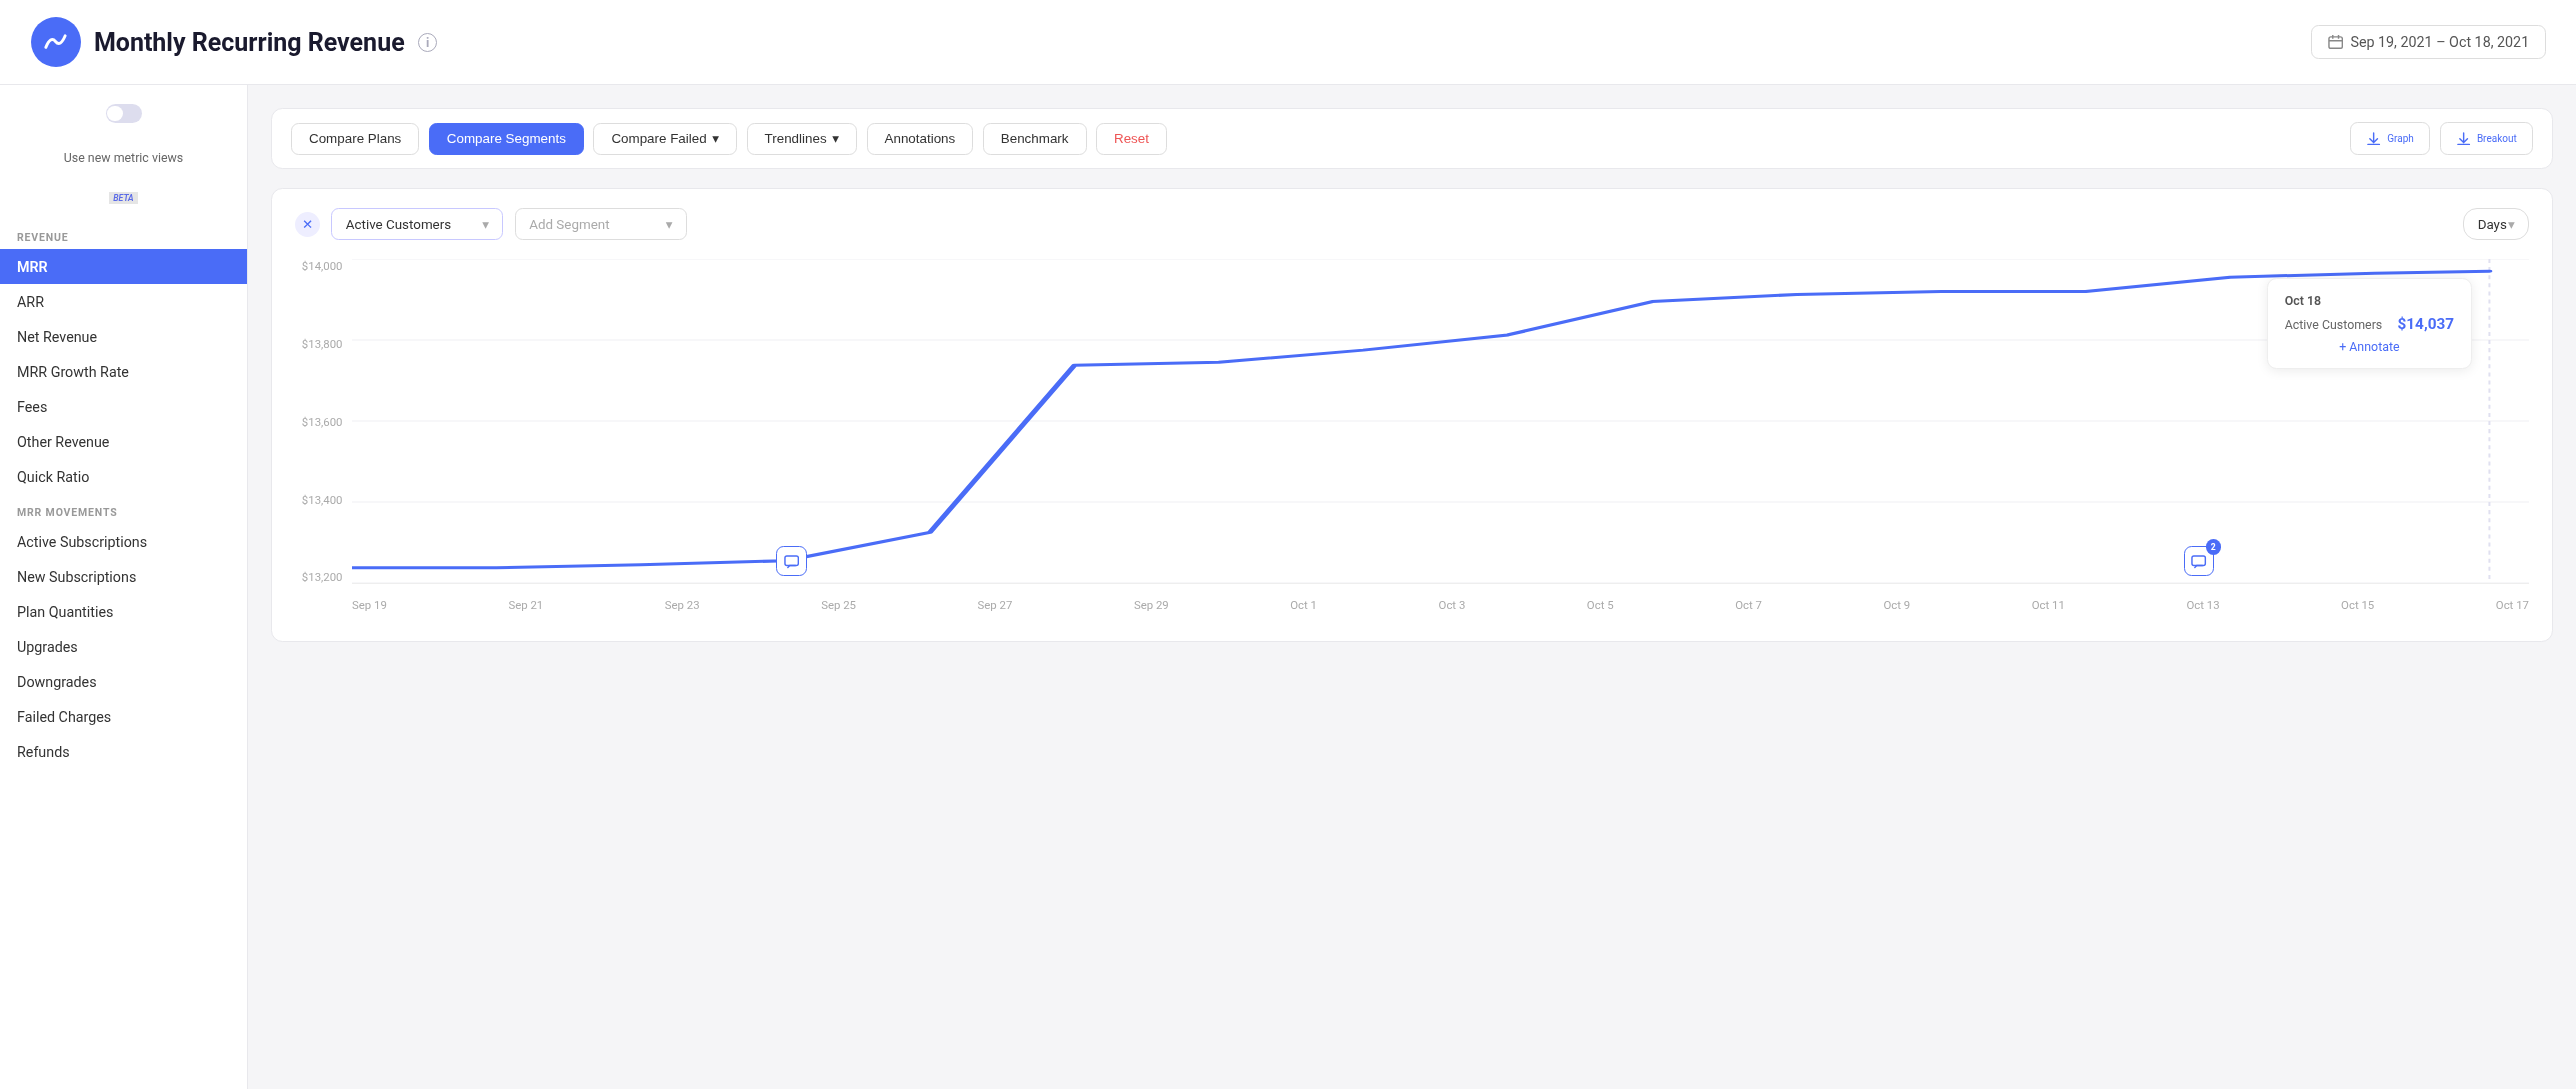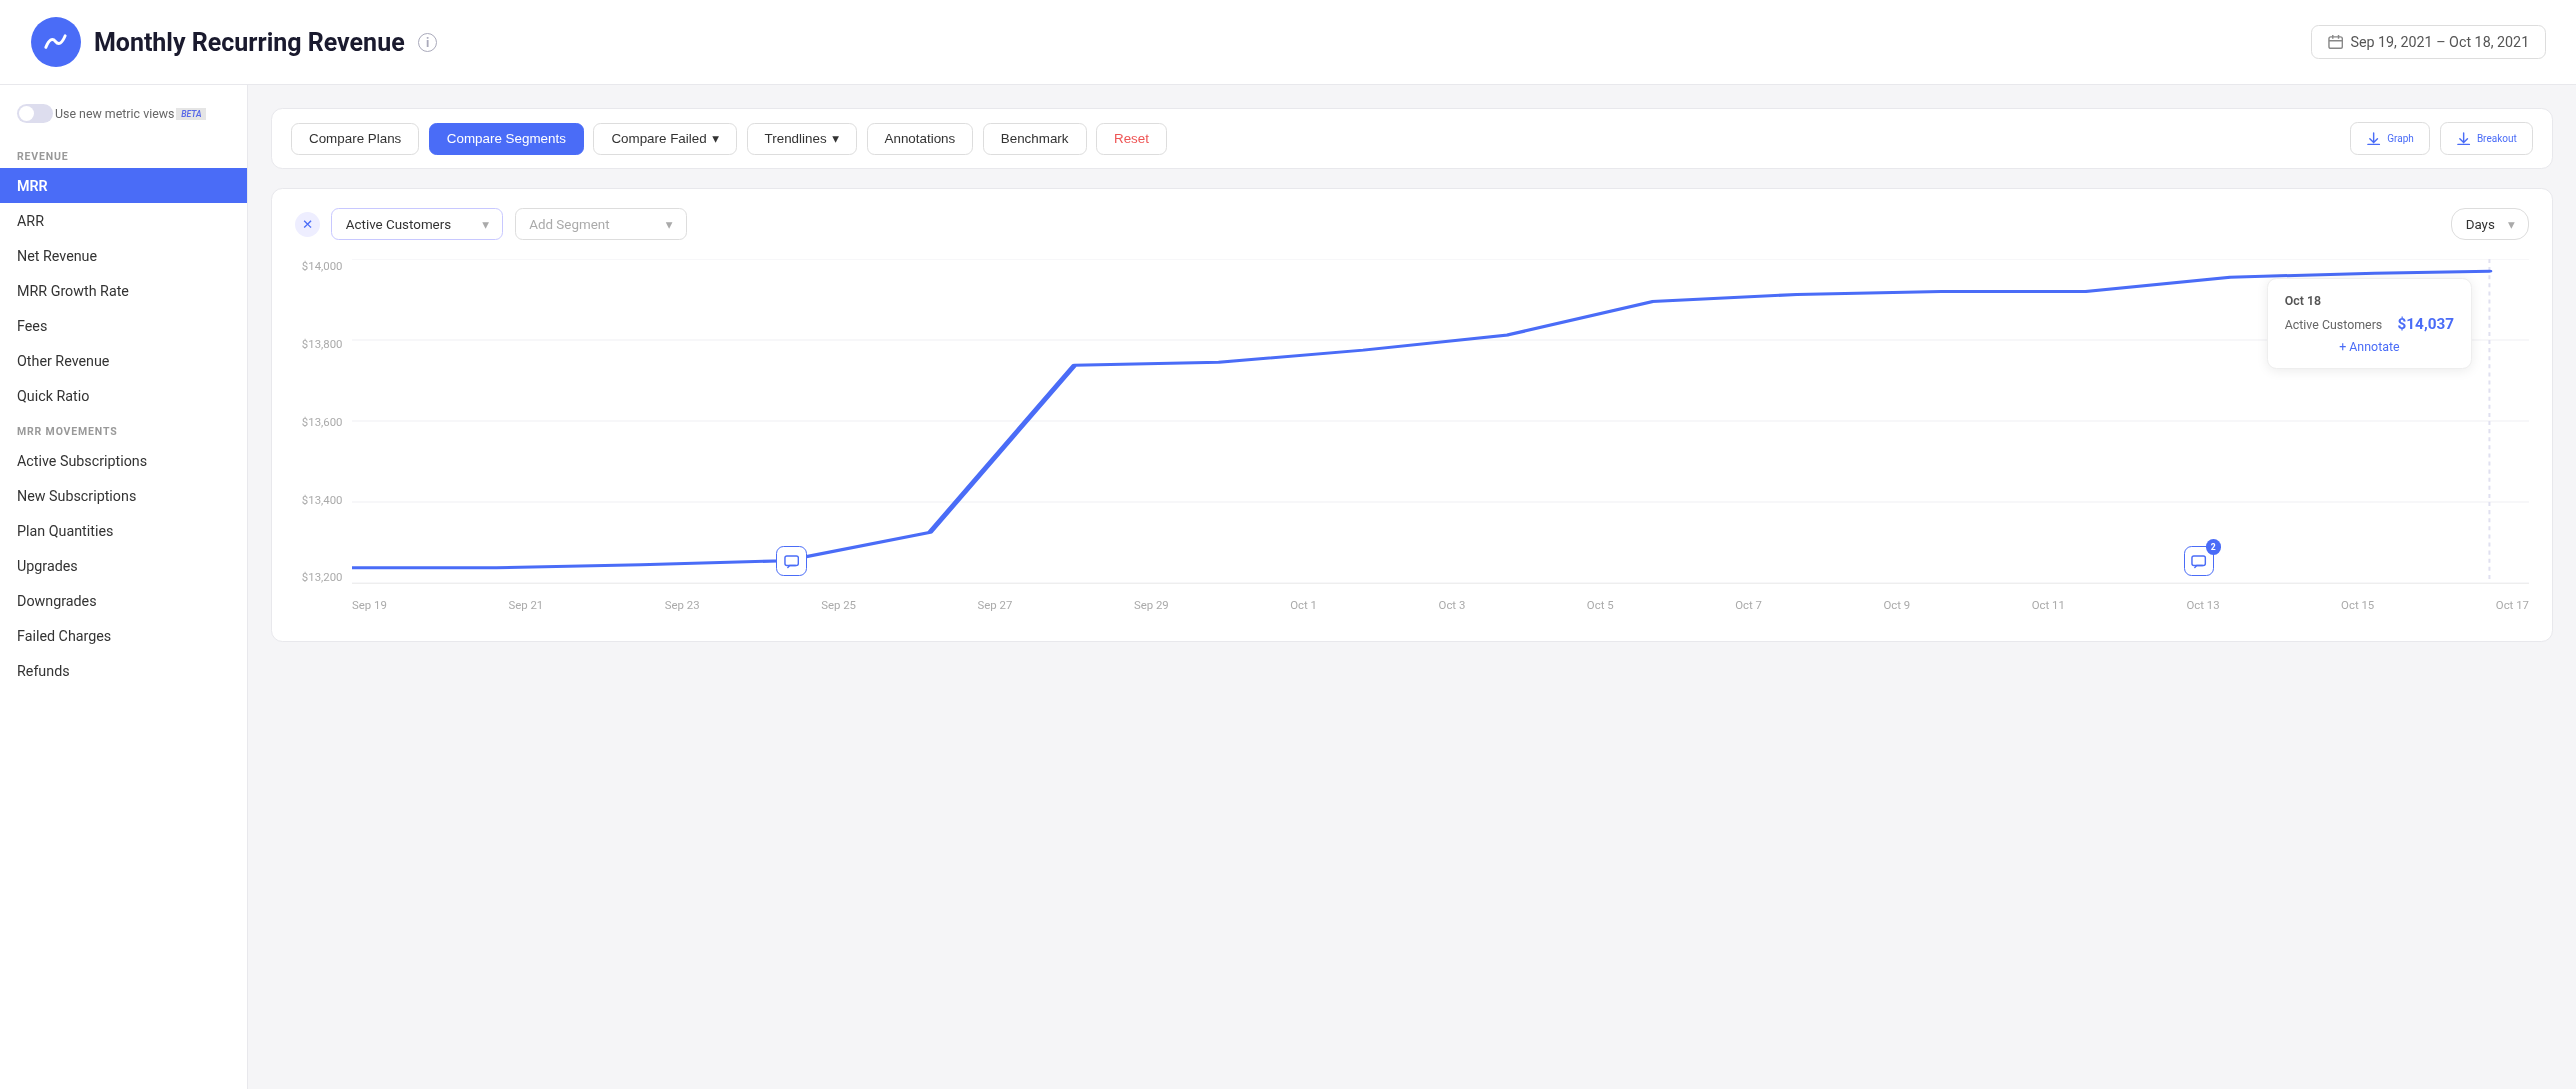--- a/index.html
+++ b/index.html
@@ -81,22 +81,23 @@
       width: 248px;
       background: #fff;
       border-right: 1px solid #e8e8ec;
       padding: 19px 0;
       overflow-y: auto;
       flex-shrink: 0;
     }
     .sidebar-toggle {
       display: flex;
       align-items: center;
-      gap: 2px;
+      gap: 27px;
       padding: 0 17px 15.3px;
+      flex-direction: column;
     }
     .toggle-switch {
       width: 36px;
       height: 19px;
       background: #dde;
       border-radius: 9.5px;
       position: relative;
       cursor: pointer;
     }
     .toggle-switch::after {
@@ -252,21 +253,21 @@
       padding: 7.6px 13.4px;
       background: #fff;
       cursor: pointer;
       font-size: 13.4px;
       color: #aaa;
       min-width: 172px;
     }
     .days-select {
       display: flex;
       align-items: center;
-      gap: 13px;
+      gap: 1px;
       border: 1.4px solid #ddd;
       border-radius: 14px;
       padding: 7.6px 13.4px;
       background: #fff;
       cursor: pointer;
       font-size: 13.4px;
       color: #333;
       margin-left: auto;
     }
     .chart-area {

